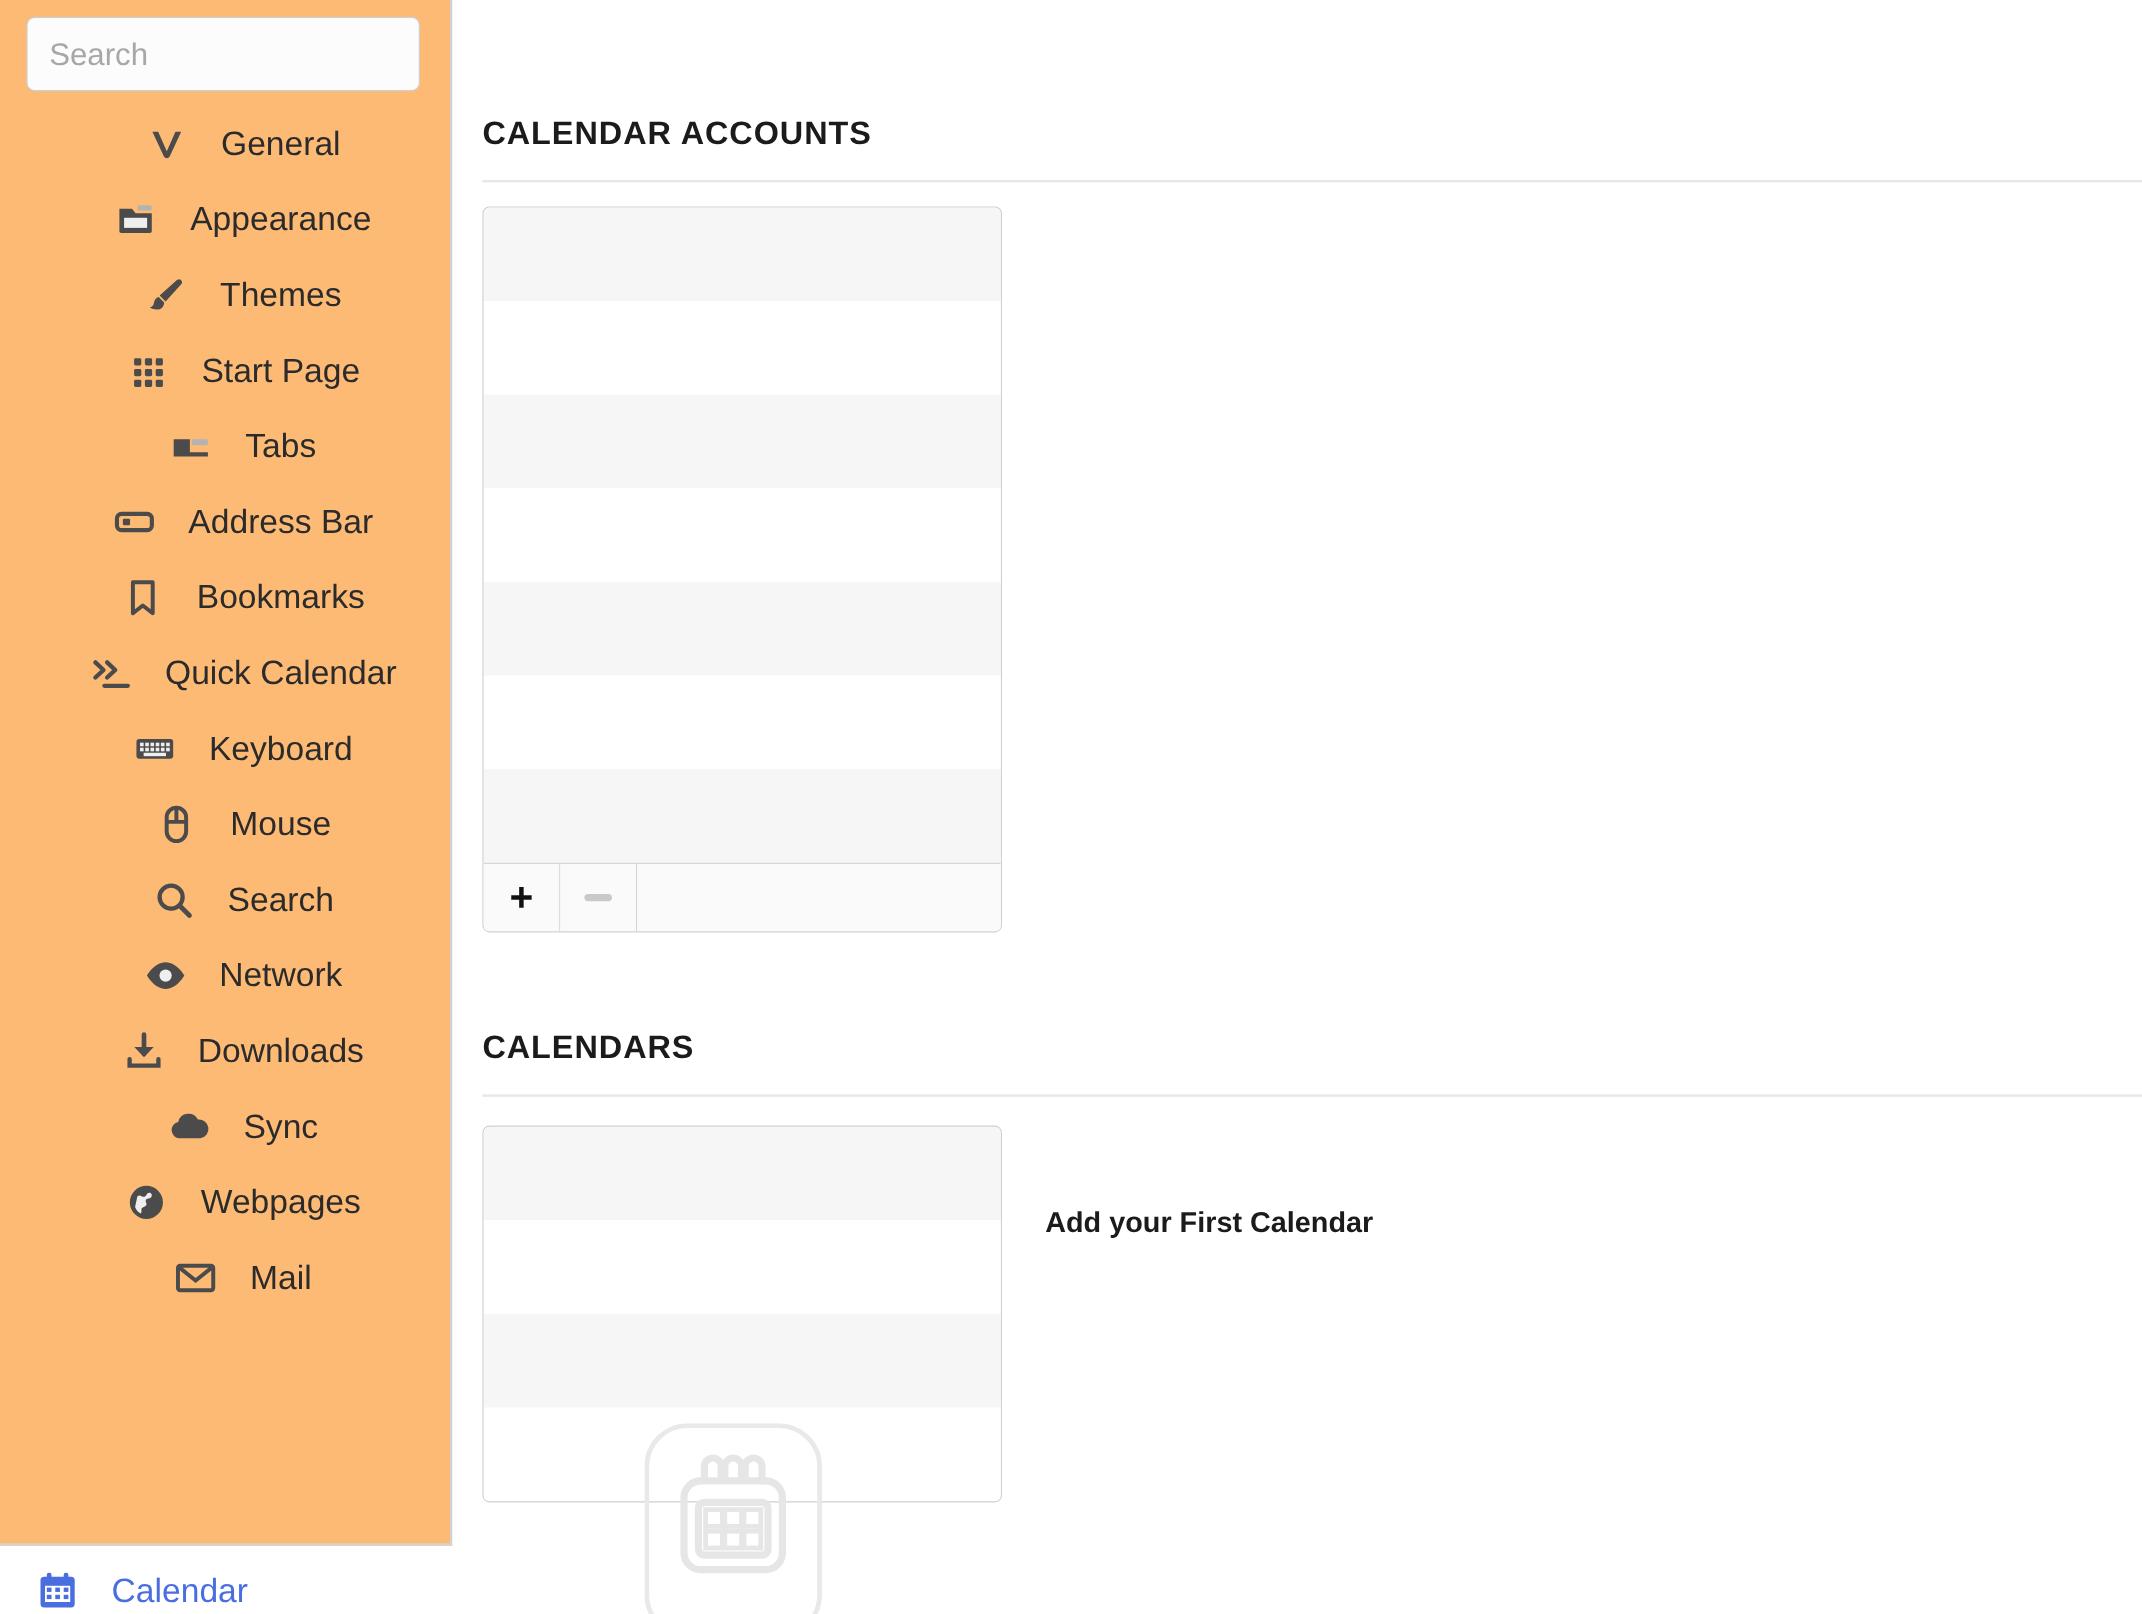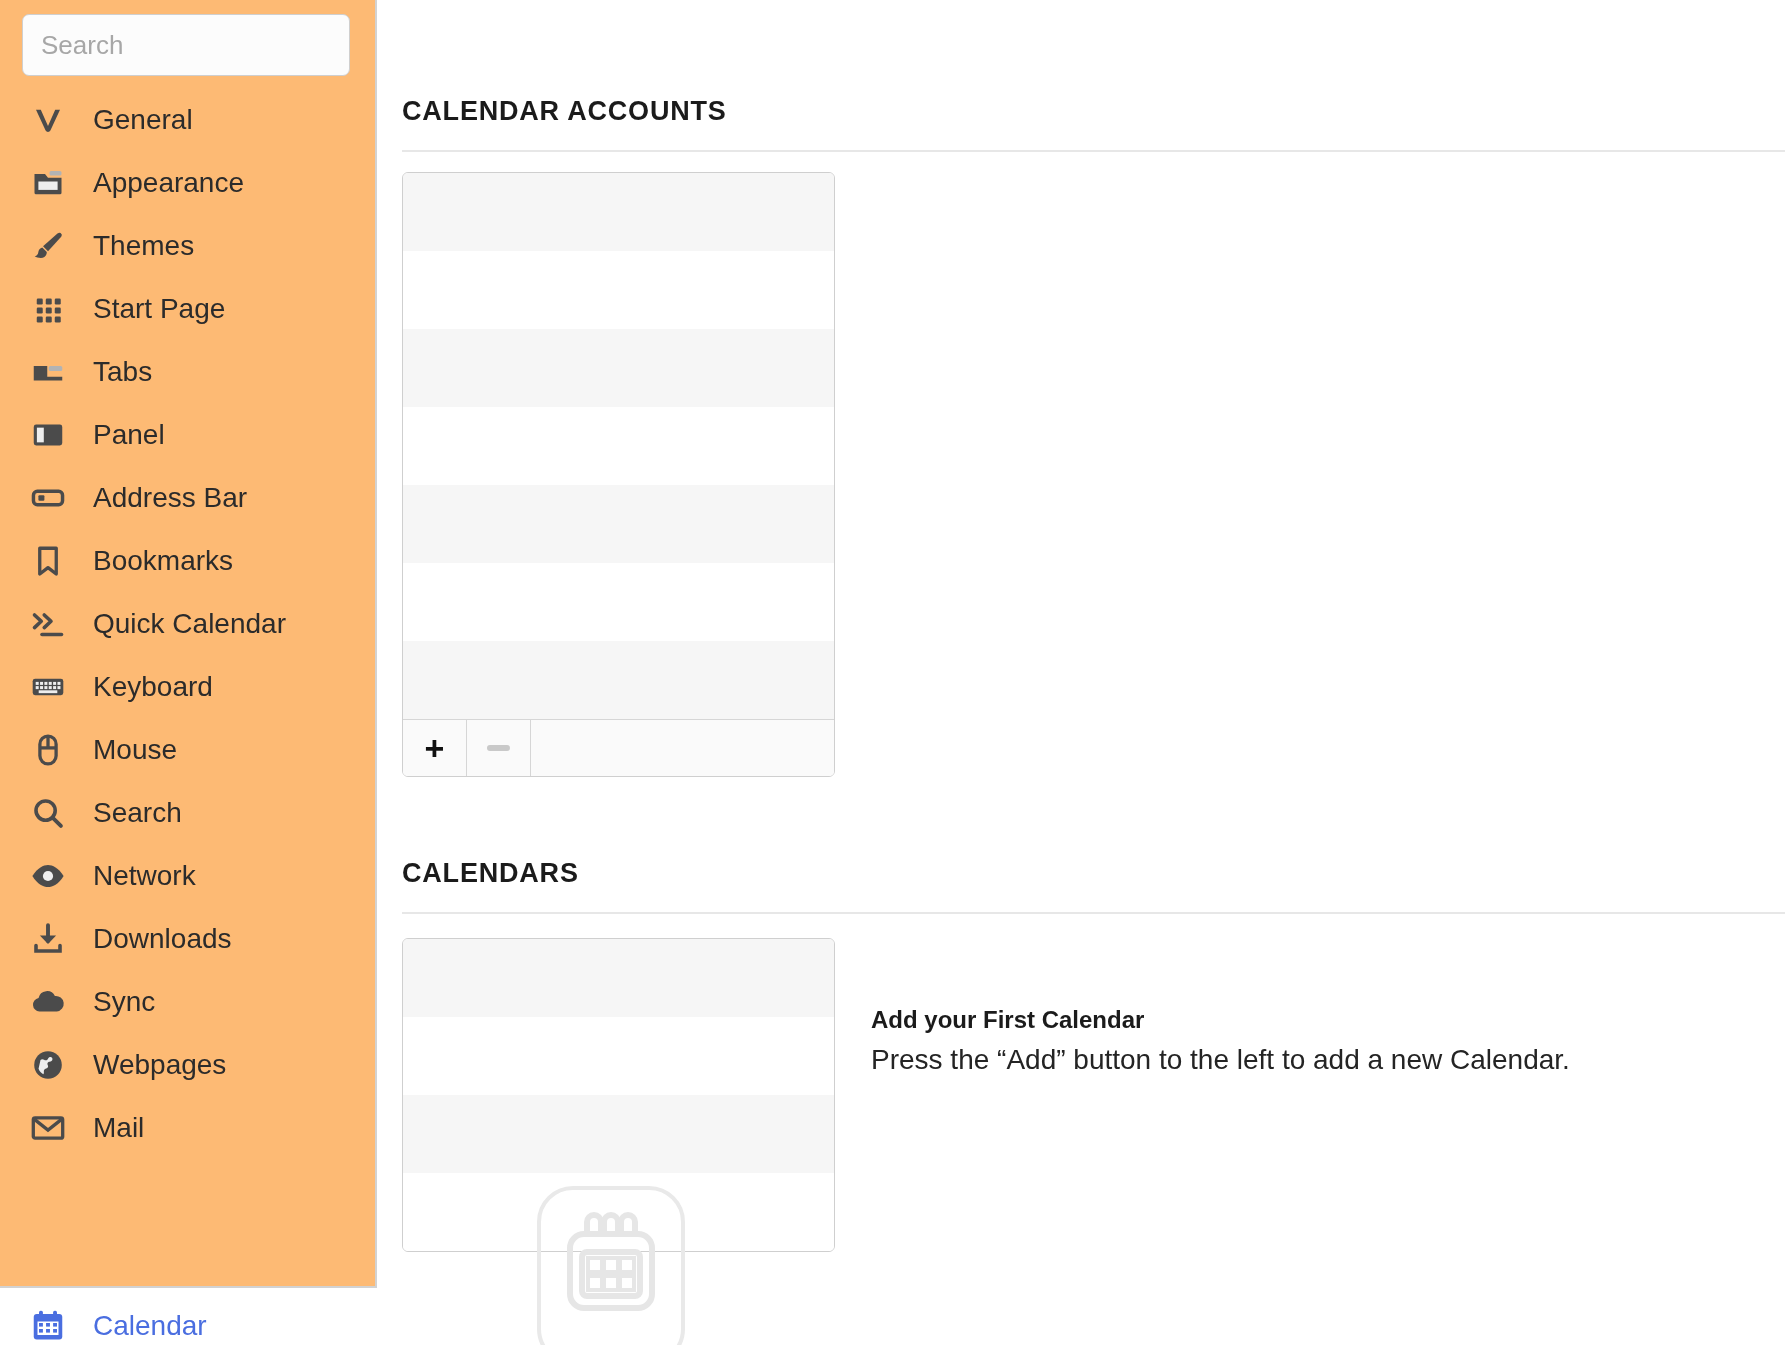--- a/index.html
+++ b/index.html
@@ -39,20 +39,21 @@
   }
   #search-input::placeholder { color: #a7a7a7; }
 
   #nav-list { position: absolute; left: 0; top: 88px; width: 100%; }
   .nav-item {
     display: flex;
     align-items: center;
     height: 63px;
     padding-left: 28px;
     cursor: default;
+    justify-content: center;
   }
   .nav-ico {
     width: 40px; height: 40px;
     display: flex; align-items: center; justify-content: center;
     flex: 0 0 40px;
   }
   .nav-ico svg { display: block; }
   .nav-label {
     margin-left: 25px;
     font-size: 28px;
@@ -212,29 +213,20 @@
           <span class="nav-label">Start Page</span>
         </div>
         <div class="nav-item">
           <span class="nav-ico">
             <svg width="36" height="36" viewBox="0 0 24 24">
               <rect x="12.5" y="8" width="9" height="3.4" rx="1" fill="#b3b3b3"></rect>
               <path d="M2.5 8 h9 v7.2 h10 v2.4 H2.5 Z" fill="#4b4b4b"></path>
             </svg>
           </span>
           <span class="nav-label">Tabs</span>
-        </div>
-        <div class="nav-item">
-          <span class="nav-ico">
-            <svg width="36" height="36" viewBox="0 0 24 24">
-              <rect x="2.5" y="5" width="19" height="14" rx="1.6" fill="#4b4b4b"></rect>
-              <rect x="4.6" y="7.1" width="4.6" height="9.8" fill="#eeeeee"></rect>
-            </svg>
-          </span>
-          <span class="nav-label">Panel</span>
         </div>
         <div class="nav-item">
           <span class="nav-ico">
             <svg width="36" height="36" viewBox="0 0 24 24">
               <rect x="2.3" y="7.5" width="19.4" height="9" rx="2.6" fill="none" stroke="#4b4b4b" stroke-width="2.3"></rect>
               <rect x="5.6" y="10.2" width="4" height="3.6" rx="0.7" fill="#4b4b4b"></rect>
             </svg>
           </span>
           <span class="nav-label">Address Bar</span>
         </div>
@@ -399,21 +391,20 @@
       <div class="lb-rows" id="calendars-rows">
           <div class="lb-row alt"></div>
           <div class="lb-row"></div>
           <div class="lb-row alt"></div>
           <div class="lb-row"></div>
         </div>
     </div>
 
     <div id="calendars-empty-text">
       <p id="calendars-empty-title">Add your First Calendar</p>
-      <p id="calendars-empty-desc">Press the “Add” button to the left to add a new Calendar.</p>
     </div>
   </div>
 
   <div id="calendars-empty-icon">
     <svg width="148" height="159" viewBox="0 0 148 159">
       <rect x="2" y="2" width="144" height="175" rx="34" fill="none" stroke="#e9e9e9" stroke-width="4"></rect>
       <g fill="none" stroke="#e6e6e6" stroke-width="6">
         <rect x="33" y="48" width="82" height="74" rx="14"></rect>
         <path d="M50 48 V36 a7 7 0 0 1 14 0 V48"></path>
         <path d="M67 48 V36 a7 7 0 0 1 14 0 V48"></path>

